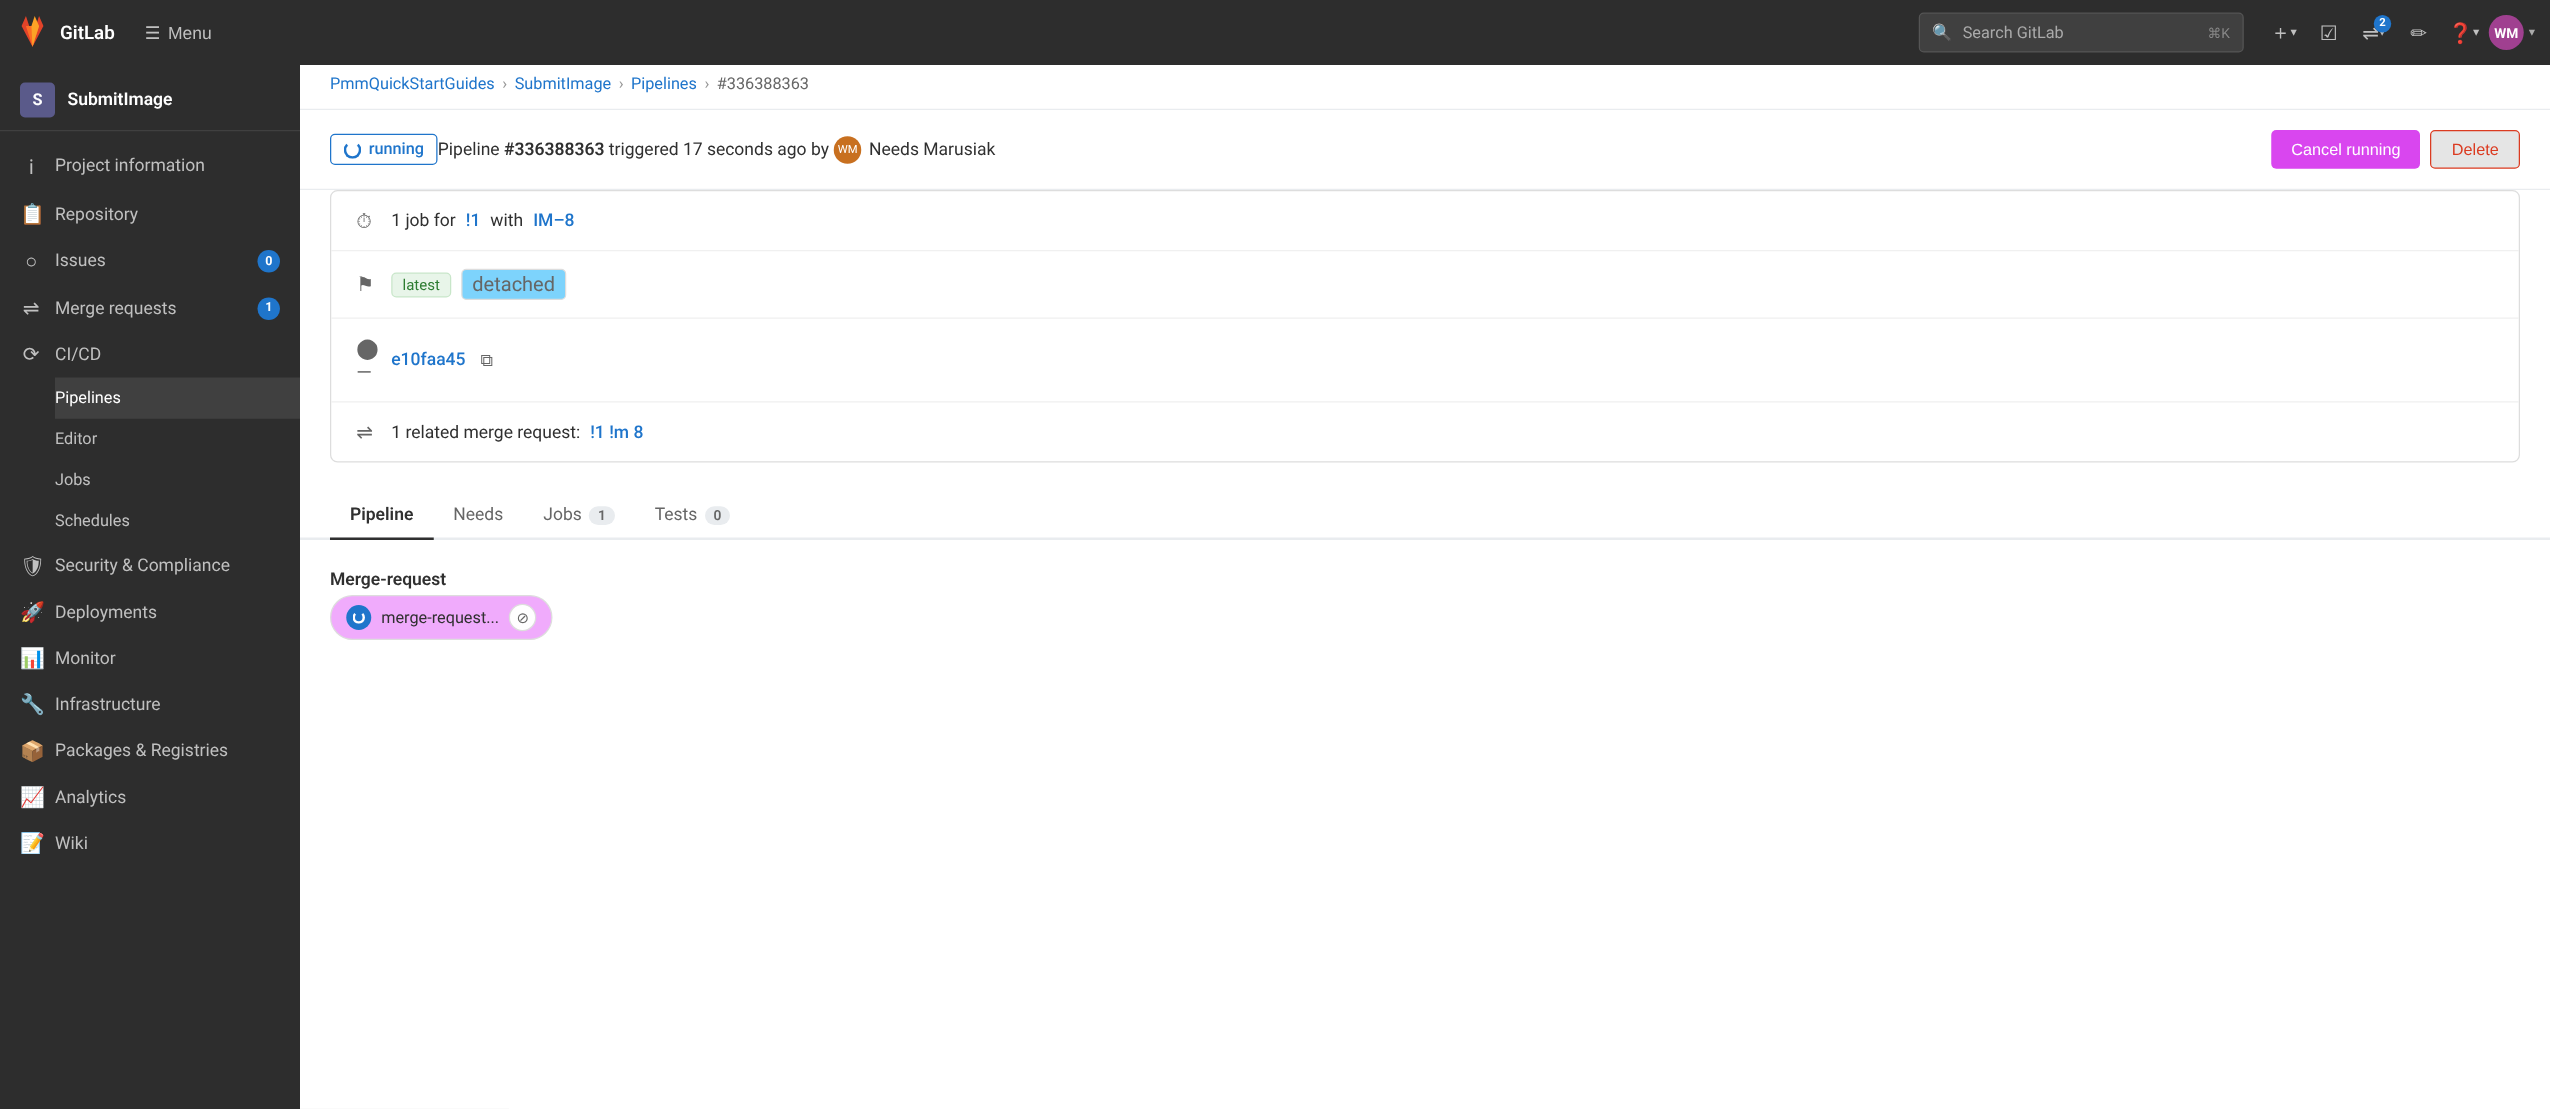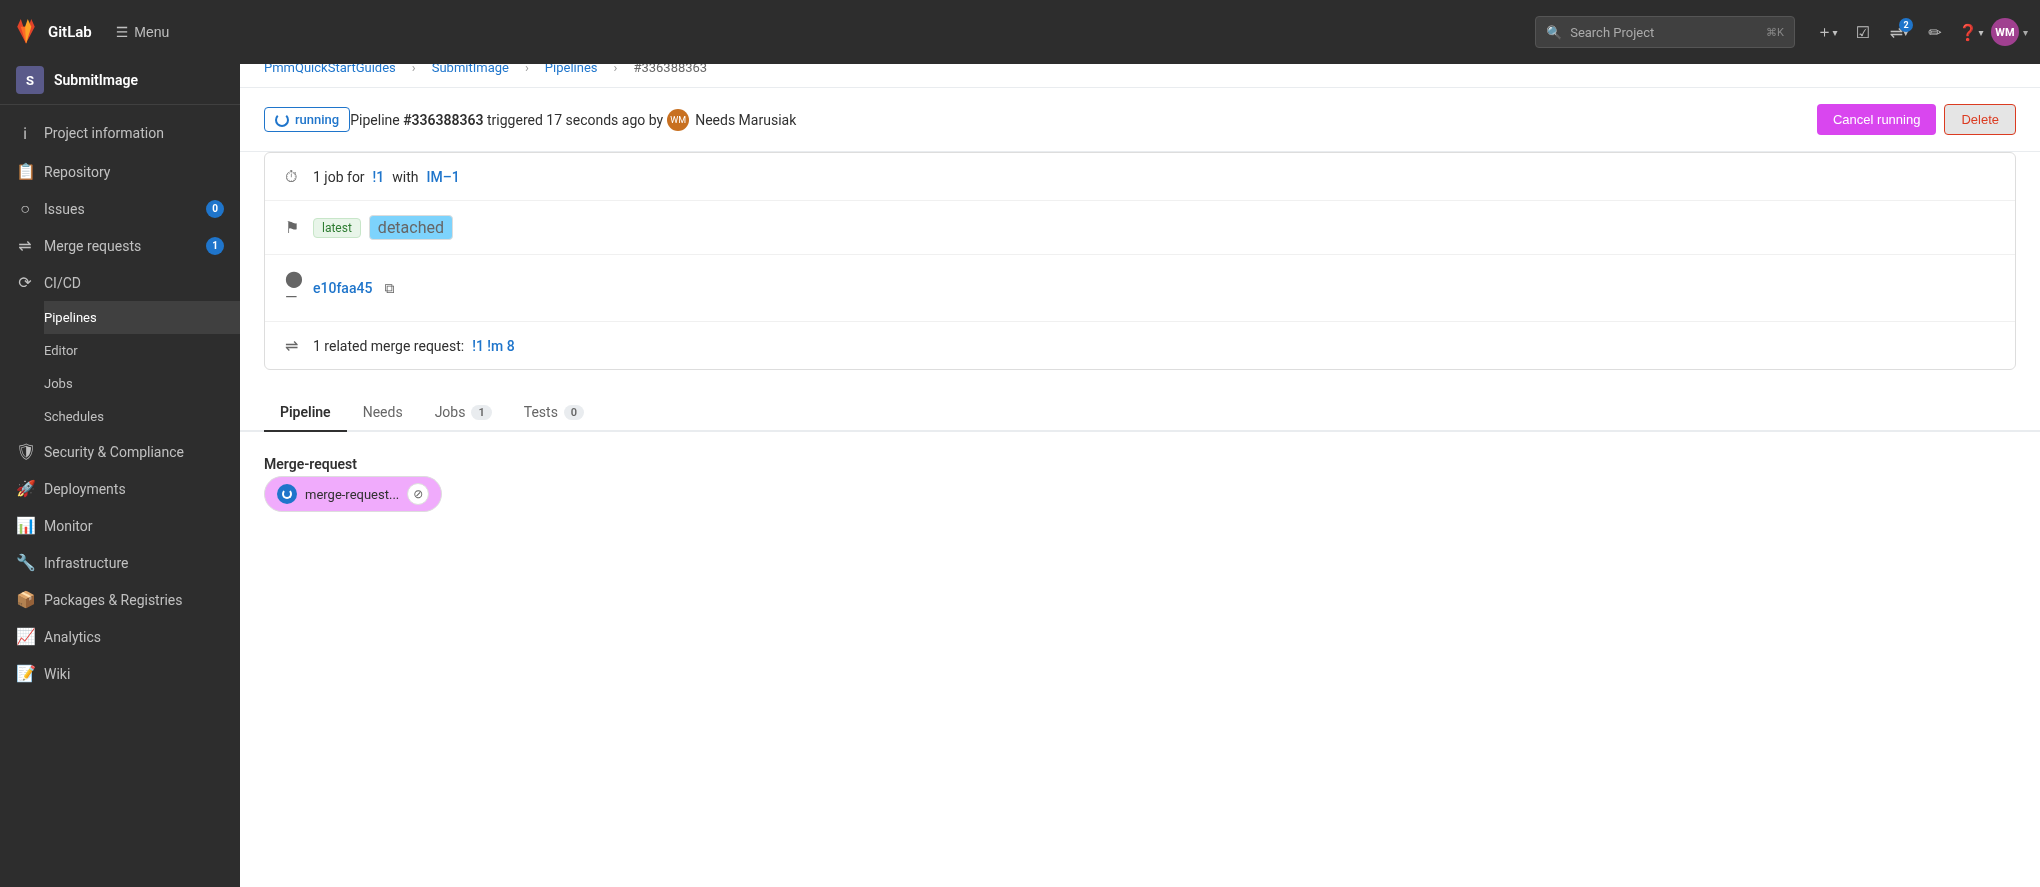--- a/index.html
+++ b/index.html
@@ -1,21 +1,21 @@
 <!DOCTYPE html>
 <html><head>
   <meta charset="utf-8">
   <style>
     * { margin: 0; padding: 0; box-sizing: border-box; }
     body { font-family: -apple-system, BlinkMacSystemFont, 'Segoe UI', Roboto, sans-serif; font-size: 14px; background: #f0f0f0; color: #303030; }
 
     
     .top-nav {
       background: #2d2d2d;
-      height: 64px;
+      height: 52px;
       display: flex;
       align-items: center;
       padding: 0 12px;
       gap: 8px;
       position: fixed;
       top: 0; left: 0; right: 0;
       z-index: 100;
     }
     .nav-logo {
       display: flex;
@@ -175,21 +175,21 @@
       min-height: calc(100vh - 48px);
     }
 
     
     .breadcrumb {
       padding: 12px 24px;
       font-size: 13px;
       color: #666;
       display: flex;
       align-items: flex-end;
-      gap: 16px;
+      gap: 6px;
       border-bottom: 1px solid #e9ecef;
     }
     .breadcrumb a { color: #1f75cb; text-decoration: none; }
     .breadcrumb-sep { color: #999; }
 
     
     .pipeline-header {
       padding: 16px 24px;
       display: flex;
       align-items: center;
@@ -399,21 +399,21 @@
     </svg>
     <span>GitLab</span>
   </div>
   <button class="nav-menu-btn">
     <span>☰</span>
     <span>Menu</span>
   </button>
   <div class="nav-spacer"></div>
   <div class="nav-search">
     <span>🔍</span>
-    <span>Search Project</span>
+    <span>Search GitLab</span>
     <span style="margin-left:auto;font-size:11px;color:#888">⌘K</span>
   </div>
   <div class="nav-icons">
     <div class="nav-icon-btn">
       <span>＋</span>
       <span style="font-size:10px">▾</span>
     </div>
     <div class="nav-icon-btn">
       <span>☑</span>
     </div>
@@ -557,21 +557,21 @@
     </div>
 
 
     <div class="pipeline-detail-card">
 
       <div class="detail-row">
         <span class="detail-icon">⏱</span>
         <span>1 job for </span>
         <a class="link-blue">!1</a>
         <span> with </span>
-        <a class="link-blue">IM–1</a>
+        <a class="link-blue">IM–8</a>
       </div>
 
       <div class="detail-row">
         <span class="detail-icon">⚑</span>
         <span class="tag-green">latest</span>
         <span class="tag-gray">detached</span>
       </div>
 
       <div class="detail-row">
         <span class="detail-icon">⬤—</span>

